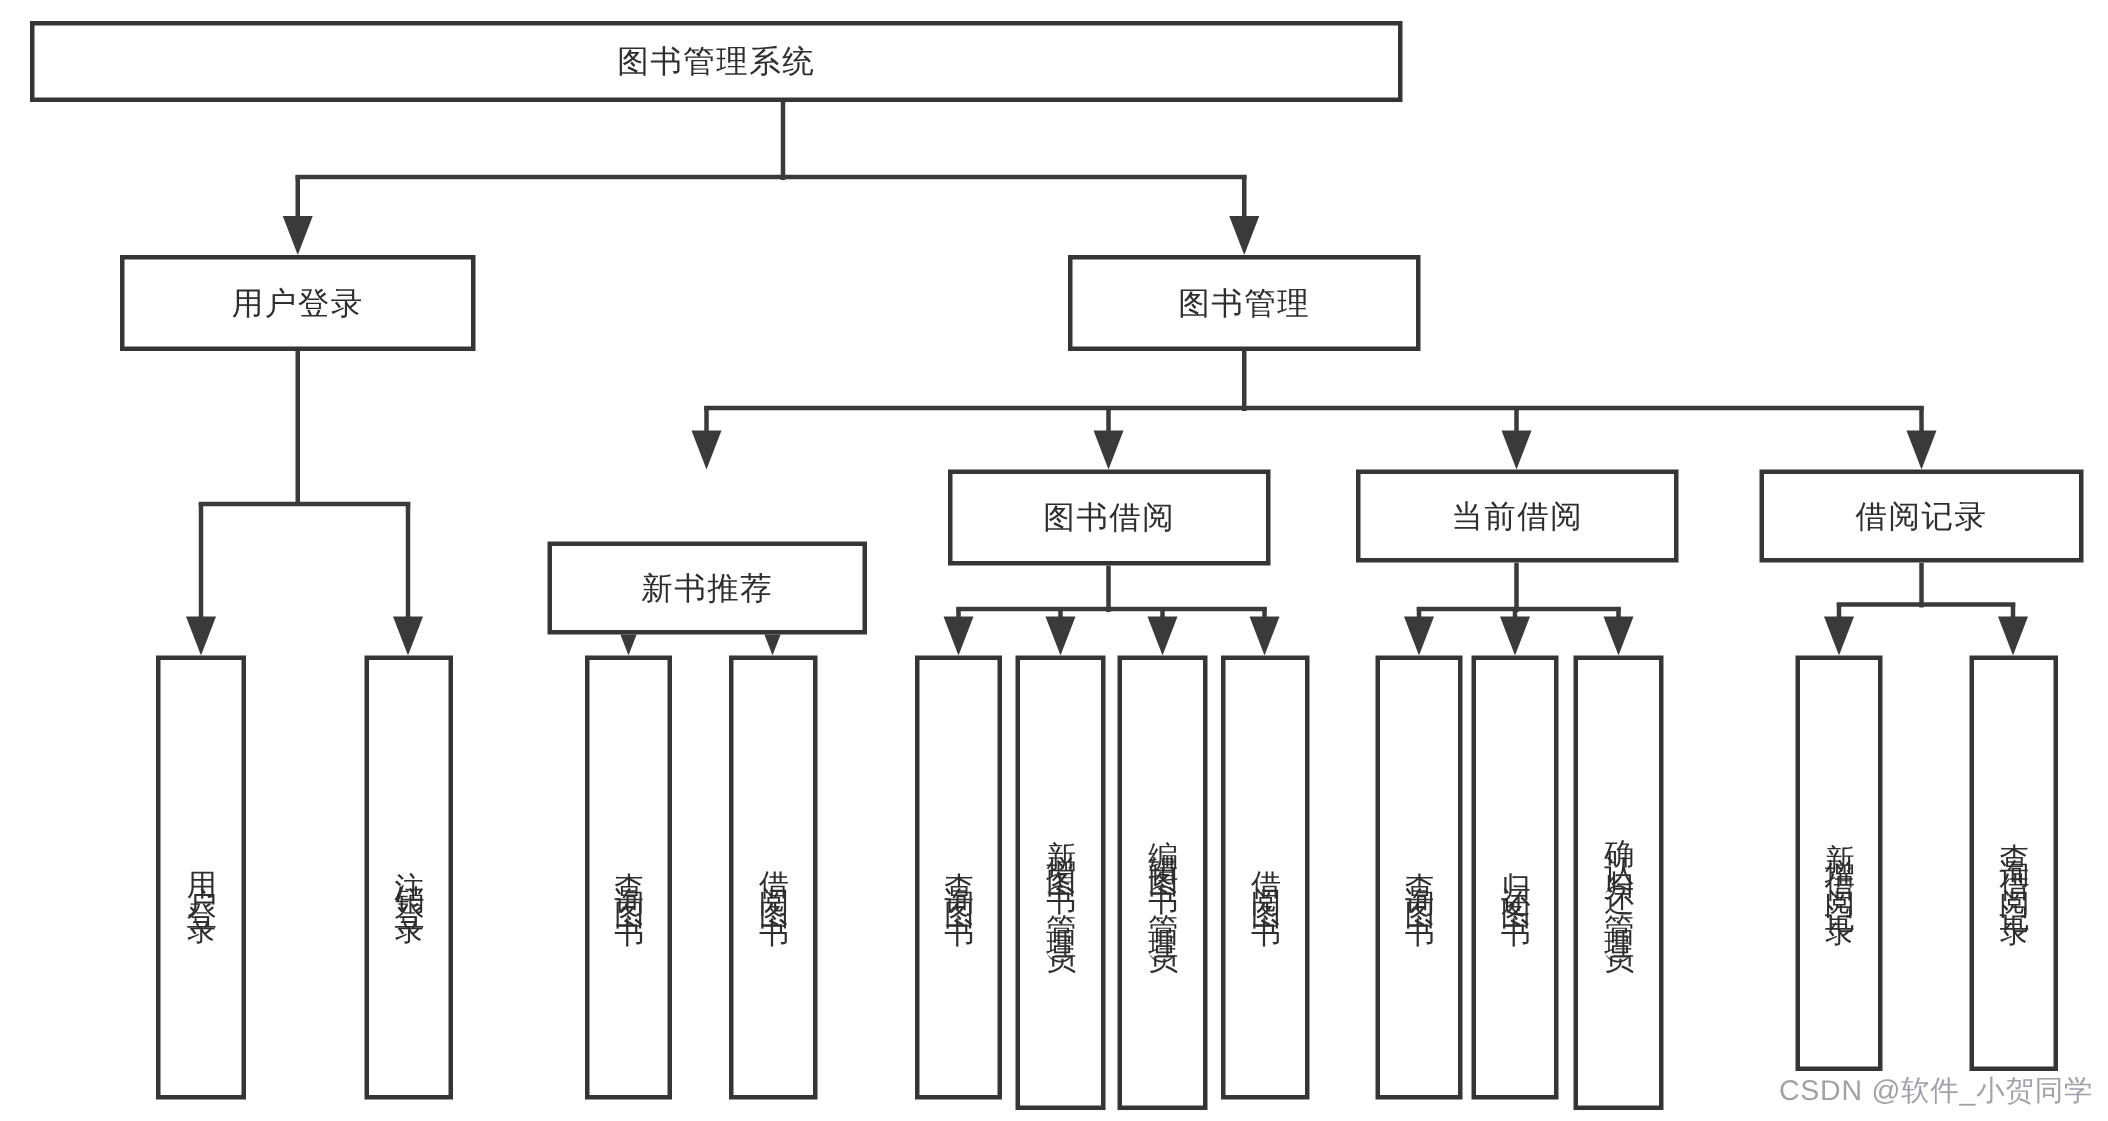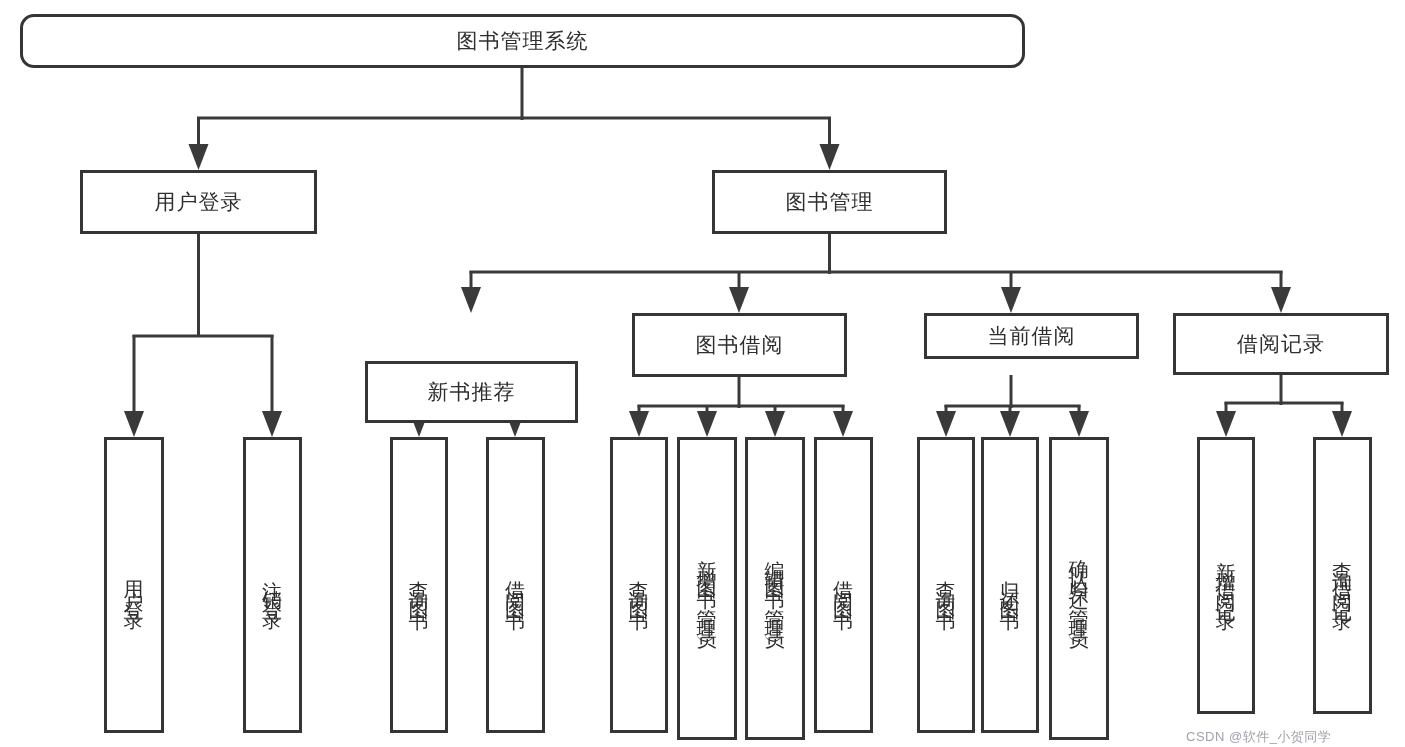--- a/index.html
+++ b/index.html
@@ -42,26 +42,25 @@
     writing-mode: vertical-rl;
     text-orientation: mixed;
     font-size: 20px;
     letter-spacing: 10px;
     line-height: 1;
   }
   .watermark {
     position: absolute;
     left: 1186px;
     top: 714px;
-    font-size: 13px;
+    font-size: 19px;
     letter-spacing: 0.5px;
     color: #a1a1aa;
     z-index: 5;
     white-space: nowrap;
-    margin-top: 14px;
   }
 </style>
 </head>
 <body>
 
 <div class="stage">
 
   <svg class="connectors" width="1405" height="747" viewBox="0 0 1405 747">
     <g stroke="#3a3a3a" stroke-width="3" fill="none">
 
@@ -121,38 +120,38 @@
       <polygon points="765,411 785,411 775,437"></polygon>
       <polygon points="833,411 853,411 843,437"></polygon>
       <polygon points="936,411 956,411 946,437"></polygon>
       <polygon points="1000,411 1020,411 1010,437"></polygon>
       <polygon points="1069,411 1089,411 1079,437"></polygon>
       <polygon points="1216,411 1236,411 1226,437"></polygon>
       <polygon points="1332,411 1352,411 1342,437"></polygon>
     </g>
   </svg>
 
-  <div class="box h-box" style="left:20px; top:14px; width:1005px; height:54px;border-radius:14px;">
+  <div class="box h-box" style="left:20px; top:14px; width:915px; height:54px;">
     <span>图书管理系统</span>
   </div>
 
   <div class="box h-box" style="left:80px; top:170px; width:237px; height:64px;">
     <span>用户登录</span>
   </div>
   <div class="box h-box" style="left:712px; top:170px; width:235px; height:64px;align-items:center;">
     <span>图书管理</span>
   </div>
 
   <div class="box h-box" style="left:365px; top:313px; width:213px; height:62px;margin-top:48px;">
     <span>新书推荐</span>
   </div>
   <div class="box h-box" style="left:632px; top:313px; width:215px; height:64px;">
     <span>图书借阅</span>
   </div>
-  <div class="box h-box" style="left:904px; top:313px; width:215px; height:46px;margin-left:20px;">
+  <div class="box h-box" style="left:904px; top:313px; width:215px; height:62px;">
     <span>当前借阅</span>
   </div>
   <div class="box h-box" style="left:1173px; top:313px; width:216px; height:62px;">
     <span>借阅记录</span>
   </div>
 
   <div class="box v-box" style="left:104px; top:437px; width:60px; height:296px;">
     <span>用户登录</span>
   </div>
   <div class="box v-box" style="left:243px; top:437px; width:59px; height:296px;">

